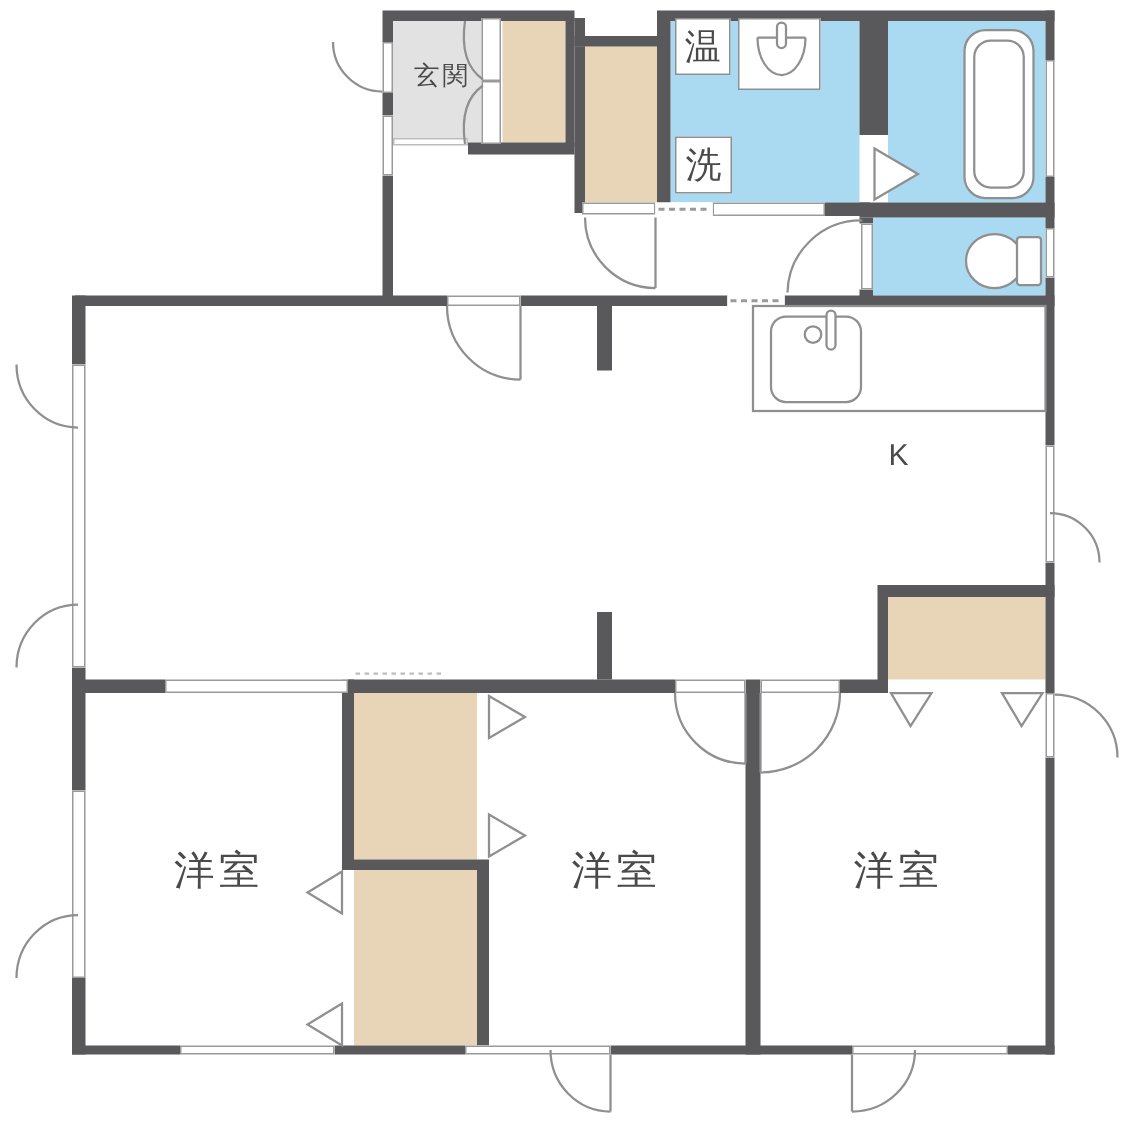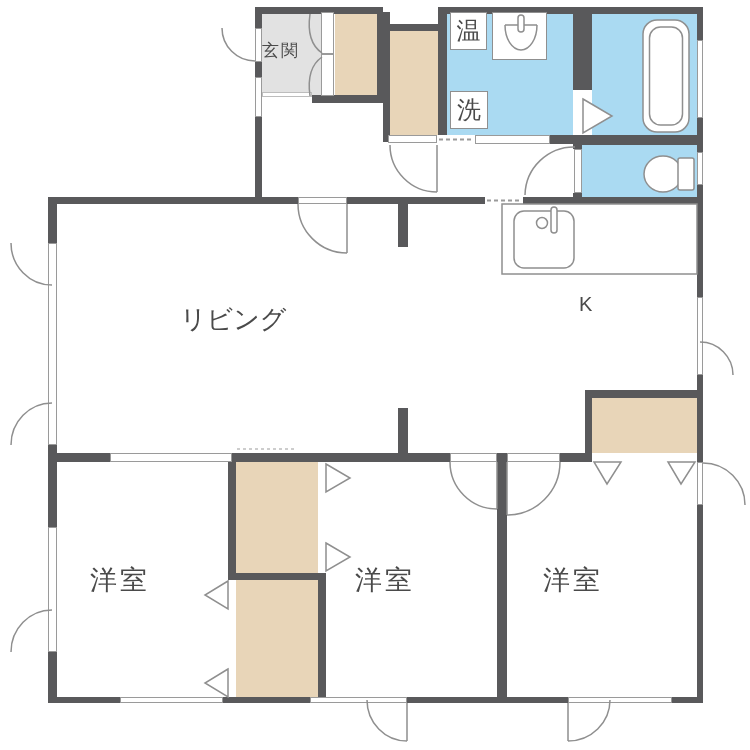--- a/index.html
+++ b/index.html
@@ -5,21 +5,21 @@
   html,body{margin:0;padding:0;background:#fff;}
   .plan{position:relative;width:750px;height:750px;background:#fff;overflow:hidden;
         font-family:"Liberation Sans","DejaVu Sans",sans-serif;
         --wall:#59595b;--closet:#e8d5b8;--wet:#aadaf2;--genkan:#e2e2e2;--line:#8f8f8f;}
   .w{position:absolute;background:var(--wall);}
   .fl{position:absolute;}
   .fl.tan{background:var(--closet);}
   .fl.wet{background:var(--wet);}
   .fl.gray{background:var(--genkan);}
   .win{position:absolute;background:#fff;border:1px solid #9a9a9a;box-sizing:border-box;}
-  .lbl{position:absolute;color:#4a4a4a;text-align:left;white-space:nowrap;}
+  .lbl{position:absolute;color:#4a4a4a;text-align:center;white-space:nowrap;}
   .box{position:absolute;background:#fff;border:1.5px solid var(--line);box-sizing:border-box;
        display:flex;align-items:center;justify-content:center;color:#4a4a4a;}
   svg.overlay{position:absolute;left:0;top:0;}
   .ln{fill:none;stroke:var(--line);stroke-width:1.5;}
   .lnf{fill:#fff;stroke:var(--line);stroke-width:1.5;}
   .dash{fill:none;stroke:#9a9a9a;stroke-width:2;stroke-dasharray:4 3;}
   .dash2{fill:none;stroke:#bdbdbd;stroke-width:1.5;stroke-dasharray:3 3;}
 </style>
 </head>
 <body>
@@ -114,21 +114,20 @@
 
   <div class="box" style="left:450px;top:12px;width:37px;height:38px;font-size:24px;">
     <span>温</span>
   </div>
   <div class="box" style="left:450px;top:91px;width:38px;height:38px;font-size:24px;">
     <span>洗</span>
   </div>
   <div class="box" style="left:492px;top:12px;width:55px;height:48px;"></div>
 
   <div class="lbl" style="left:262px;top:39px;width:66px;font-size:17px;letter-spacing:2px;">玄関</div>
-  <div class="lbl" style="left:180px;top:302px;width:130px;font-size:26px;">リビング</div>
   <div class="lbl" style="left:579px;top:293px;width:40px;font-size:20px;">K</div>
   <div class="lbl" style="left:90px;top:562px;width:112px;font-size:27px;letter-spacing:3px;">洋室</div>
   <div class="lbl" style="left:355px;top:562px;width:112px;font-size:27px;letter-spacing:3px;">洋室</div>
   <div class="lbl" style="left:543px;top:562px;width:112px;font-size:27px;letter-spacing:3px;">洋室</div>
 
   <svg class="overlay" width="750" height="750" viewBox="0 0 750 750">
 
     <path class="ln" d="M222,28 A33,33 0 0 0 255,61"></path>
     <path class="ln" d="M390,145 A47,47 0 0 0 437,192 M437,145 L437,192"></path>
     <path class="ln" d="M575,147 A49,49 0 0 0 525,195"></path>

